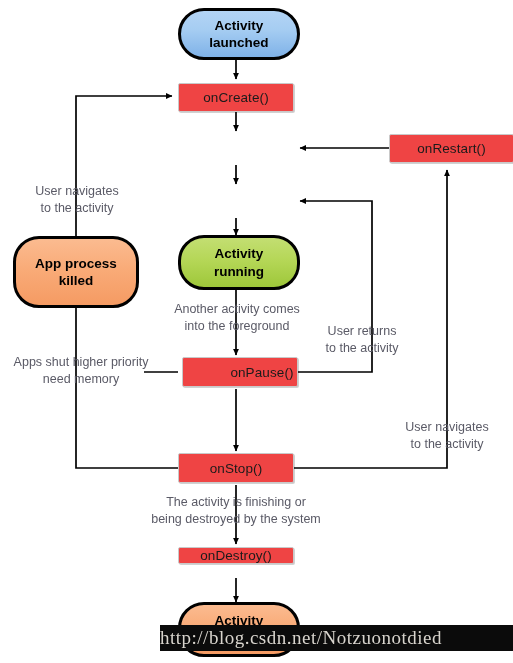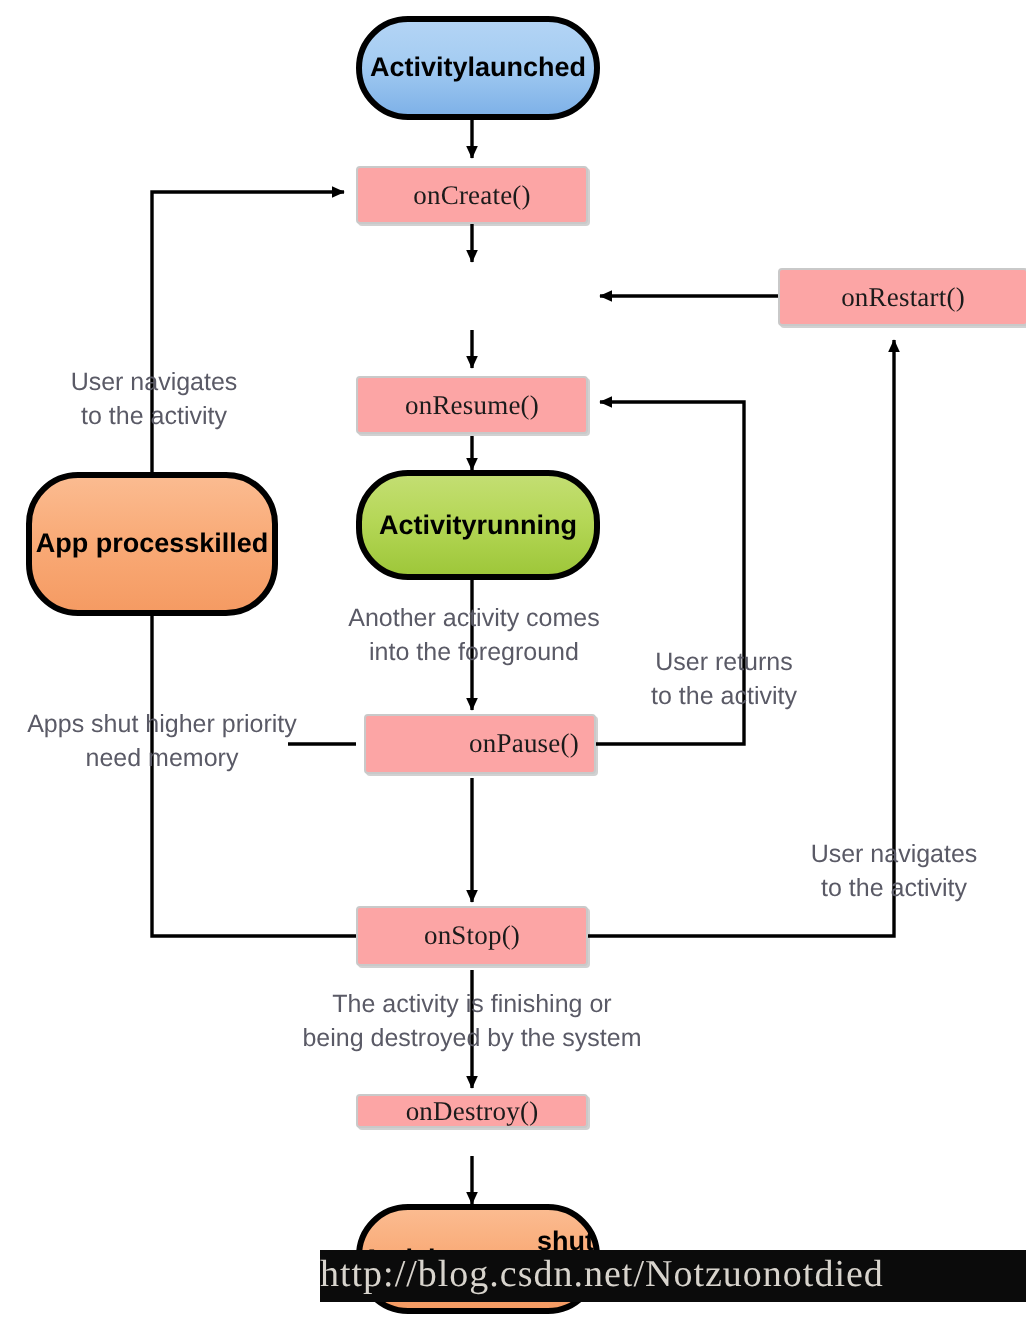--- a/index.html
+++ b/index.html
@@ -22,49 +22,48 @@
     left: 0;
     top: 0;
     width: 513px;
     height: 663px;
   }
 
   
   .method-node {
     position: absolute;
     box-sizing: border-box;
-    background: #fca5a5;
+    background: #ef4444;
     border: 1px solid #c9c9c9;
     border-radius: 2px;
     box-shadow: 1px 1px 0 rgba(0,0,0,0.18);
     display: flex;
     align-items: center;
     justify-content: center;
     font-size: 13.5px;
     color: #1b1b1b;
     letter-spacing: 0.1px;
     z-index: 5;
-    font-family: Liberation Serif, serif;
   }
 
   
   .state-node {
     position: absolute;
     box-sizing: border-box;
     border: 3px solid #000000;
     border-radius: 26px;
     display: flex;
-    flex-direction: row;
+    flex-direction: column;
     align-items: center;
     justify-content: center;
     font-size: 13.5px;
     font-weight: bold;
     color: #000000;
     line-height: 1.28;
-    text-align: right;
+    text-align: left;
     z-index: 6;
   }
   .state-node.blue {
     background: linear-gradient(to bottom, #b3d4f5 0%, #a6cdf2 40%, #7fb2e8 100%);
   }
   .state-node.green {
     background: linear-gradient(to bottom, #c3de72 0%, #b5d757 45%, #9ec73a 100%);
   }
   .state-node.orange {
     background: linear-gradient(to bottom, #fbbb90 0%, #f9ab78 45%, #f59b63 100%);
@@ -167,21 +166,20 @@
   </div>
 
   <div class="state-node orange" style="left:178px; top:602px; width:122px; height:55px;">
     <span>Activity</span>
     <span>shut down</span>
   </div>
 
   <div class="method-node" style="left:178px; top:83px; width:116px; height:29px;">onCreate()</div>
 
 
-  <div class="method-node" style="left:178px; top:188px; width:116px; height:29px;">onResume()</div>
 
   <div class="method-node" style="left:389px; top:134px; width:125px; height:29px;">onRestart()</div>
 
   <div class="method-node" style="left:182px; top:357px; width:116px; height:30px;padding-left:44px;">onPause()</div>
 
   <div class="method-node" style="left:178px; top:453px; width:116px; height:30px;">onStop()</div>
 
   <div class="method-node" style="left:178px; top:547px; width:116px; height:17px;">onDestroy()</div>
 
   <div class="edge-label" style="left:12px; top:183px; width:130px;">User navigates

